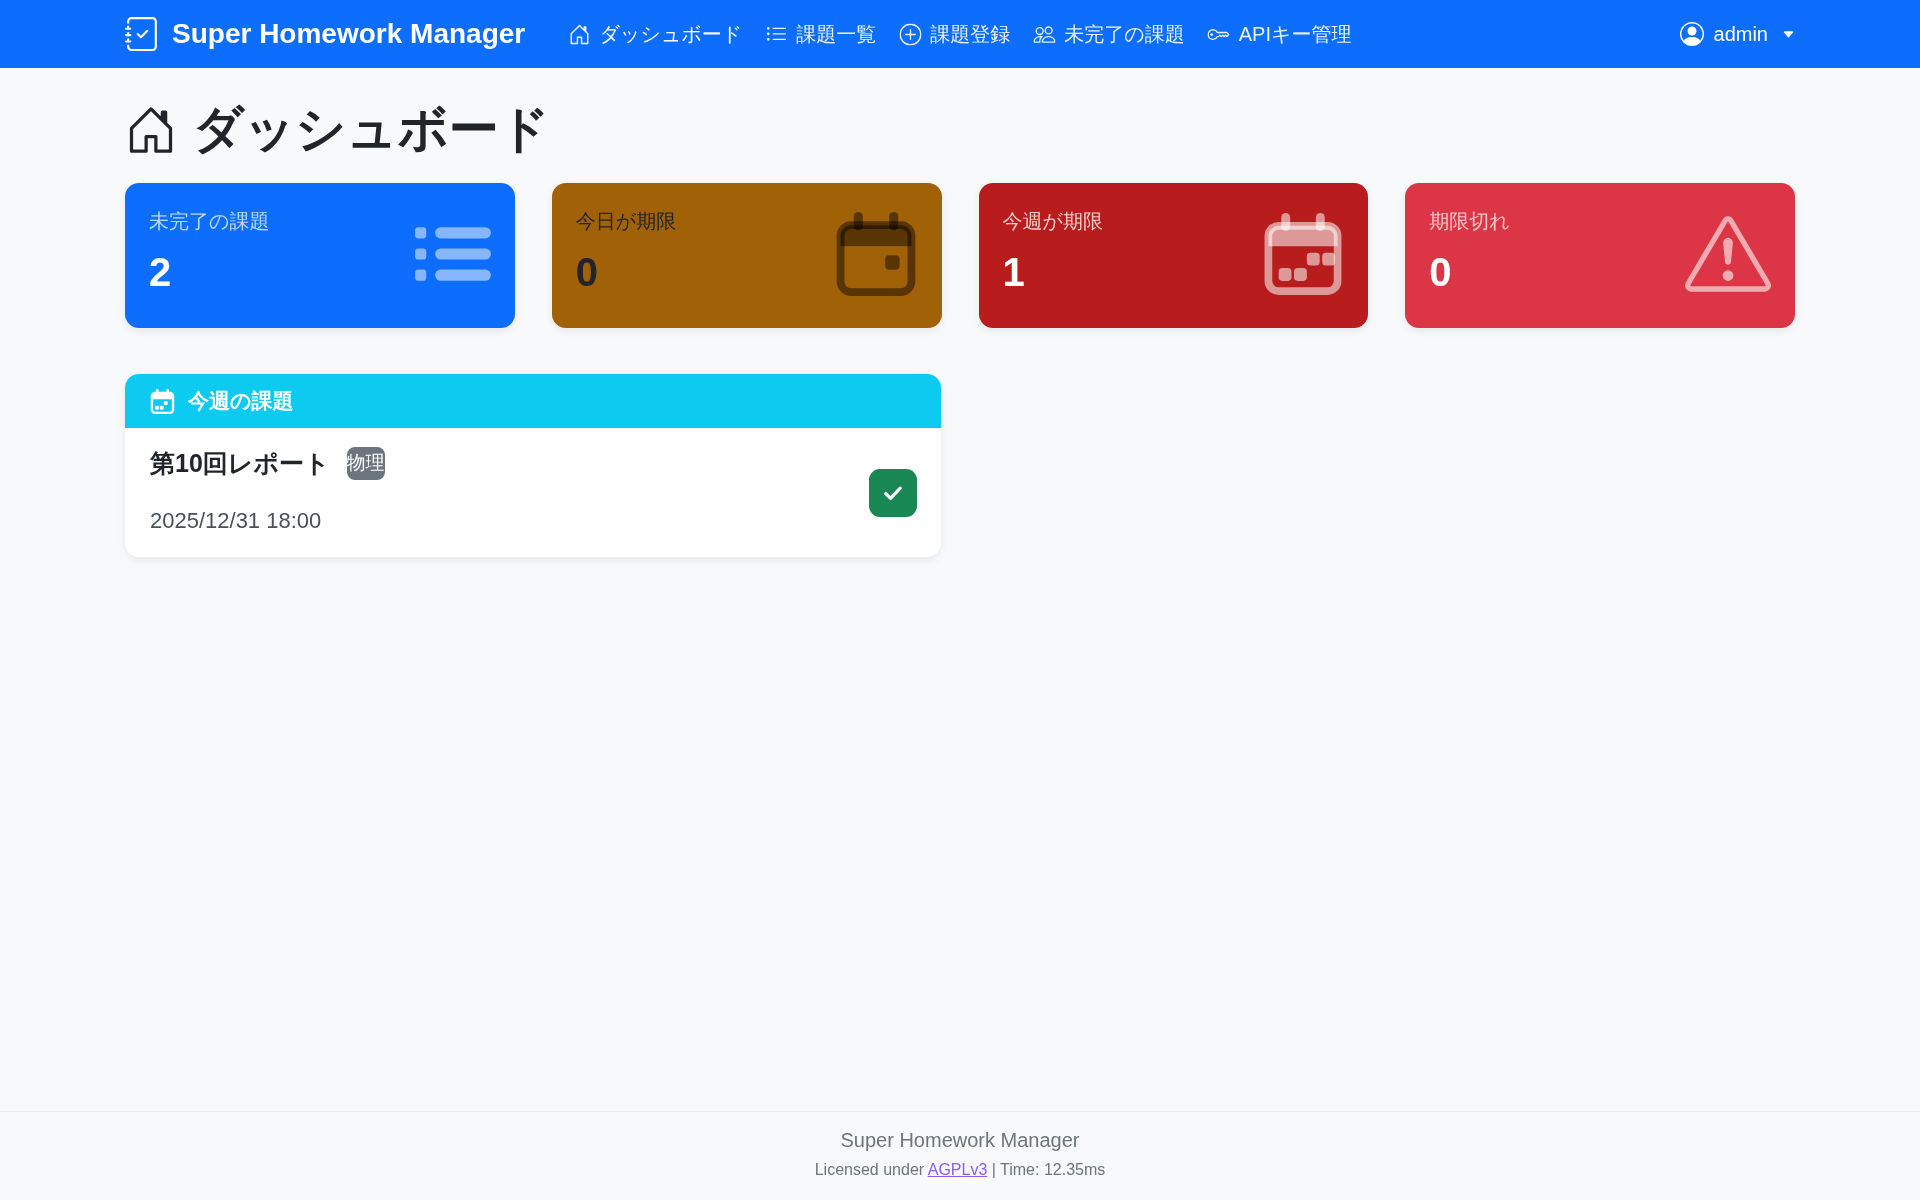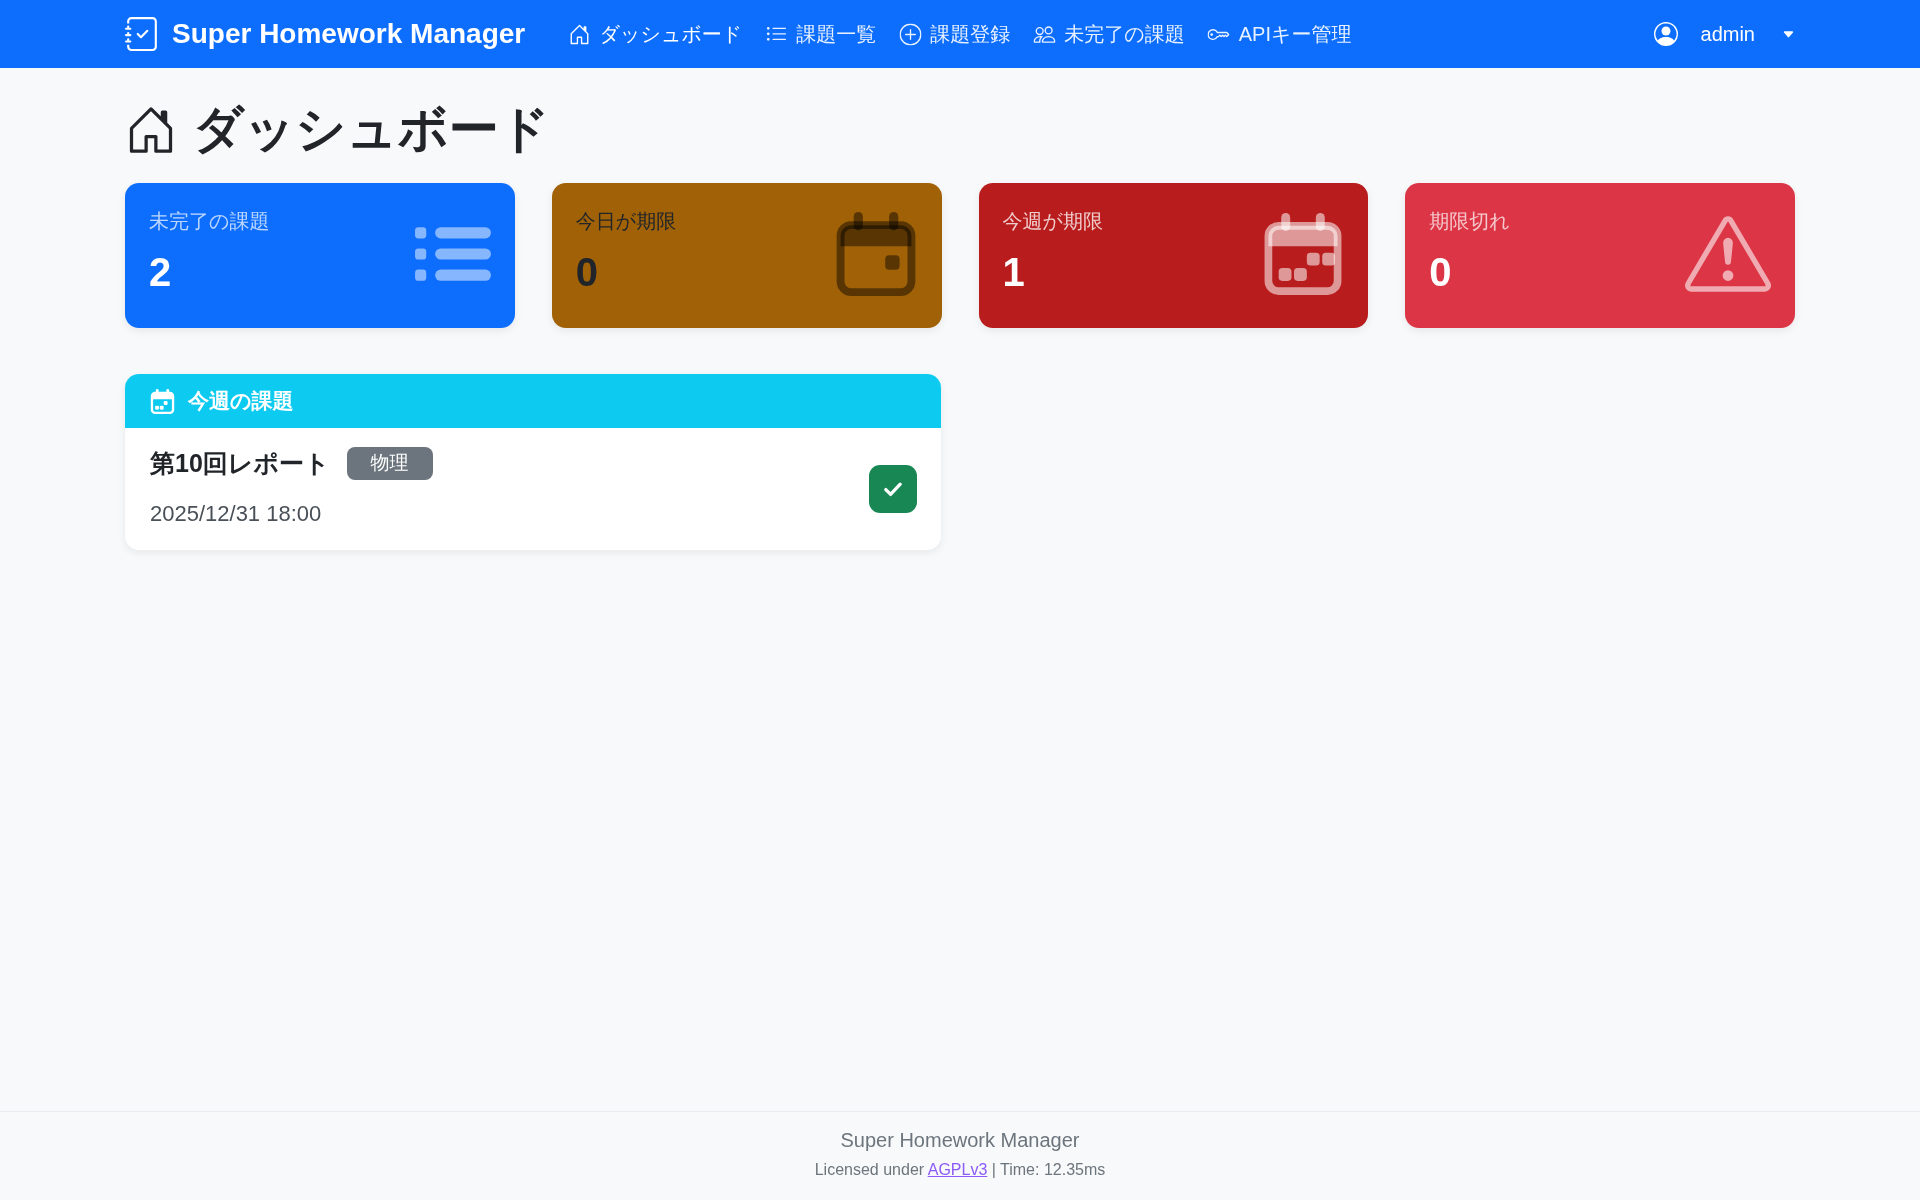--- a/index.html
+++ b/index.html
@@ -29,21 +29,21 @@
     position: absolute; left: 50%; top: 50%; transform: translate(-50%, -50%);
     display: flex; align-items: center; gap: 23px;
   }
   .nav-link {
     display: flex; align-items: center; gap: 9px;
     color: rgba(255,255,255,0.9); font-size: 20px; text-decoration: none; white-space: nowrap;
   }
   .nav-link.active { color: #ffffff; }
   .nav-link svg { width: 22px; height: 22px; flex: 0 0 auto; }
   .user-menu {
-    display: flex; align-items: center; gap: 23px;
+    display: flex; align-items: center; gap: 10px;
     color: #fff; font-size: 20px; cursor: pointer;
   }
   .user-menu svg.avatar { width: 24px; height: 24px; }
   .user-menu svg.caret { width: 13px; height: 13px; margin-left: 4px; }
 
   
   main { flex: 1 1 auto; }
   .page-heading {
     display: flex; align-items: center; gap: 16px;
     margin-top: 28px; font-size: 50px; font-weight: 600; color: #212529;
@@ -85,23 +85,23 @@
     height: 54px; background: #0dcaf0; color: #fff;
     display: flex; align-items: center; gap: 13px;
     padding: 16px 25px; font-size: 21px; font-weight: 600;
   }
   .panel-header svg { width: 25px; height: 25px; }
   .task-item { position: relative; padding: 19px 25px 23px; }
   .task-title-row { display: flex; gap: 17px; }
   .task-title { font-size: 25px; font-weight: 700; color: #212529; }
   .badge {
     background: #6c757d; color: #fff; font-size: 19px;
-    padding: 6px 24px; border-radius: 8px; line-height: 1;
-  }
-  .task-due { margin-top: 21px; font-size: 22px; color: #495057; }
+    padding: 6px 0; border-radius: 8px; line-height: 1;
+  }
+  .task-due { margin-top: 28px; font-size: 22px; color: #495057; }
   .done-btn {
     position: absolute; right: 24px; top: 50%; transform: translateY(-50%);
     width: 48px; height: 48px; border: none; border-radius: 11px;
     background: #198754; display: flex; align-items: center; justify-content: center;
     cursor: pointer;
   }
   .done-btn svg { width: 24px; height: 24px; }
 
   
   footer {

